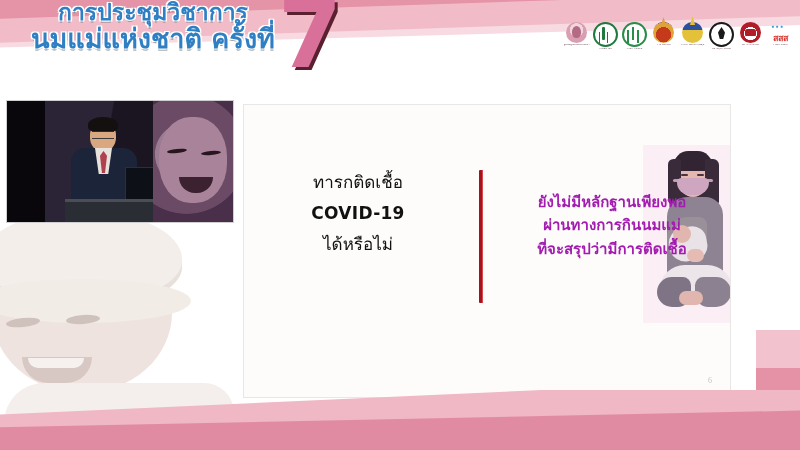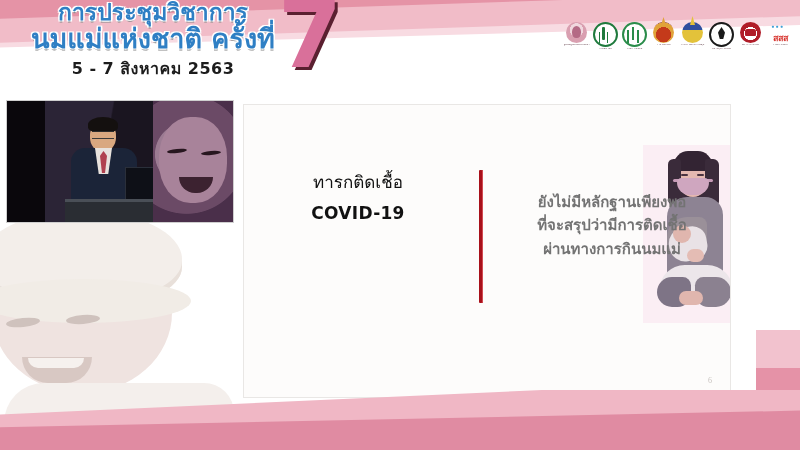--- a/index.html
+++ b/index.html
@@ -406,21 +406,21 @@
     background: #a8101a;
     border-radius: 1px;
     box-shadow: inset -1px 0 0 #d14a52;
   }
 
   .answer {
     position: absolute;
     left: 252px; top: 86px;
     width: 232px;
     text-align: center;
-    color: #737373;
+    color: #a21caf;
     font-family: "DejaVu Sans", "Liberation Sans", sans-serif;
     font-size: 15px;
     line-height: 1.55;
     font-weight: 600;
     z-index: 3;
   }
 
   
   .illus {
     position: absolute;
@@ -602,21 +602,20 @@
     <div class="hdr-band-dark"></div>
     <div class="hdr-band-mid"></div>
     <div class="hdr-band-light"></div>
     <div class="hdr-white-wedge"></div>
 
     <div class="seven">7</div>
 
     <div class="title-block">
       <div class="title-l1">การประชุมวิชาการ</div>
       <div class="title-l2">นมแม่แห่งชาติ ครั้งที่</div>
-      <div class="title-date">5 - 7 สิงหาคม 2563</div>
     </div>
 
 
     <div class="logos">
       <div class="logo lg1">
         <span class="logo-disc"></span>
         <span class="logo-cap">มูลนิธิศูนย์นมแม่แห่งประเทศไทย</span>
       </div>
       <div class="logo lg2">
         <span class="logo-disc"></span>
@@ -669,20 +668,21 @@
       <div class="sp-baby-eye2"></div>
       <div class="sp-baby-mouth"></div>
     </div>
   </div>
 
   <div class="slide">
 
     <div class="question">
       <div class="q-line">ทารกติดเชื้อ</div>
       <div class="q-line en">COVID-19</div>
+      <div class="q-line">ได้หรือไม่</div>
     </div>
 
     <div class="divider"></div>
 
     <div class="illus">
       <div class="il-hair-back"></div>
       <div class="il-face"></div>
       <div class="il-hair-top"></div>
       <div class="il-hair-sideL"></div>
       <div class="il-hair-sideR"></div>
@@ -696,22 +696,22 @@
       <div class="il-leg-r"></div>
       <div class="il-foot"></div>
       <div class="il-arm"></div>
       <div class="il-baby-blanket"></div>
       <div class="il-baby-head"></div>
       <div class="il-hand"></div>
     </div>
 
     <div class="answer">
       <div>ยังไม่มีหลักฐานเพียงพอ</div>
+      <div>ผ่านทางการกินนมแม่</div>
       <div>ที่จะสรุปว่ามีการติดเชื้อ</div>
-      <div>ผ่านทางการกินนมแม่</div>
     </div>
 
     <div class="page-num">6</div>
   </div>
 
   <div class="edge-right-light"></div>
   <div class="edge-right-dark"></div>
 
   <div class="bottom-wrap">
     <div class="bot-light"></div>

